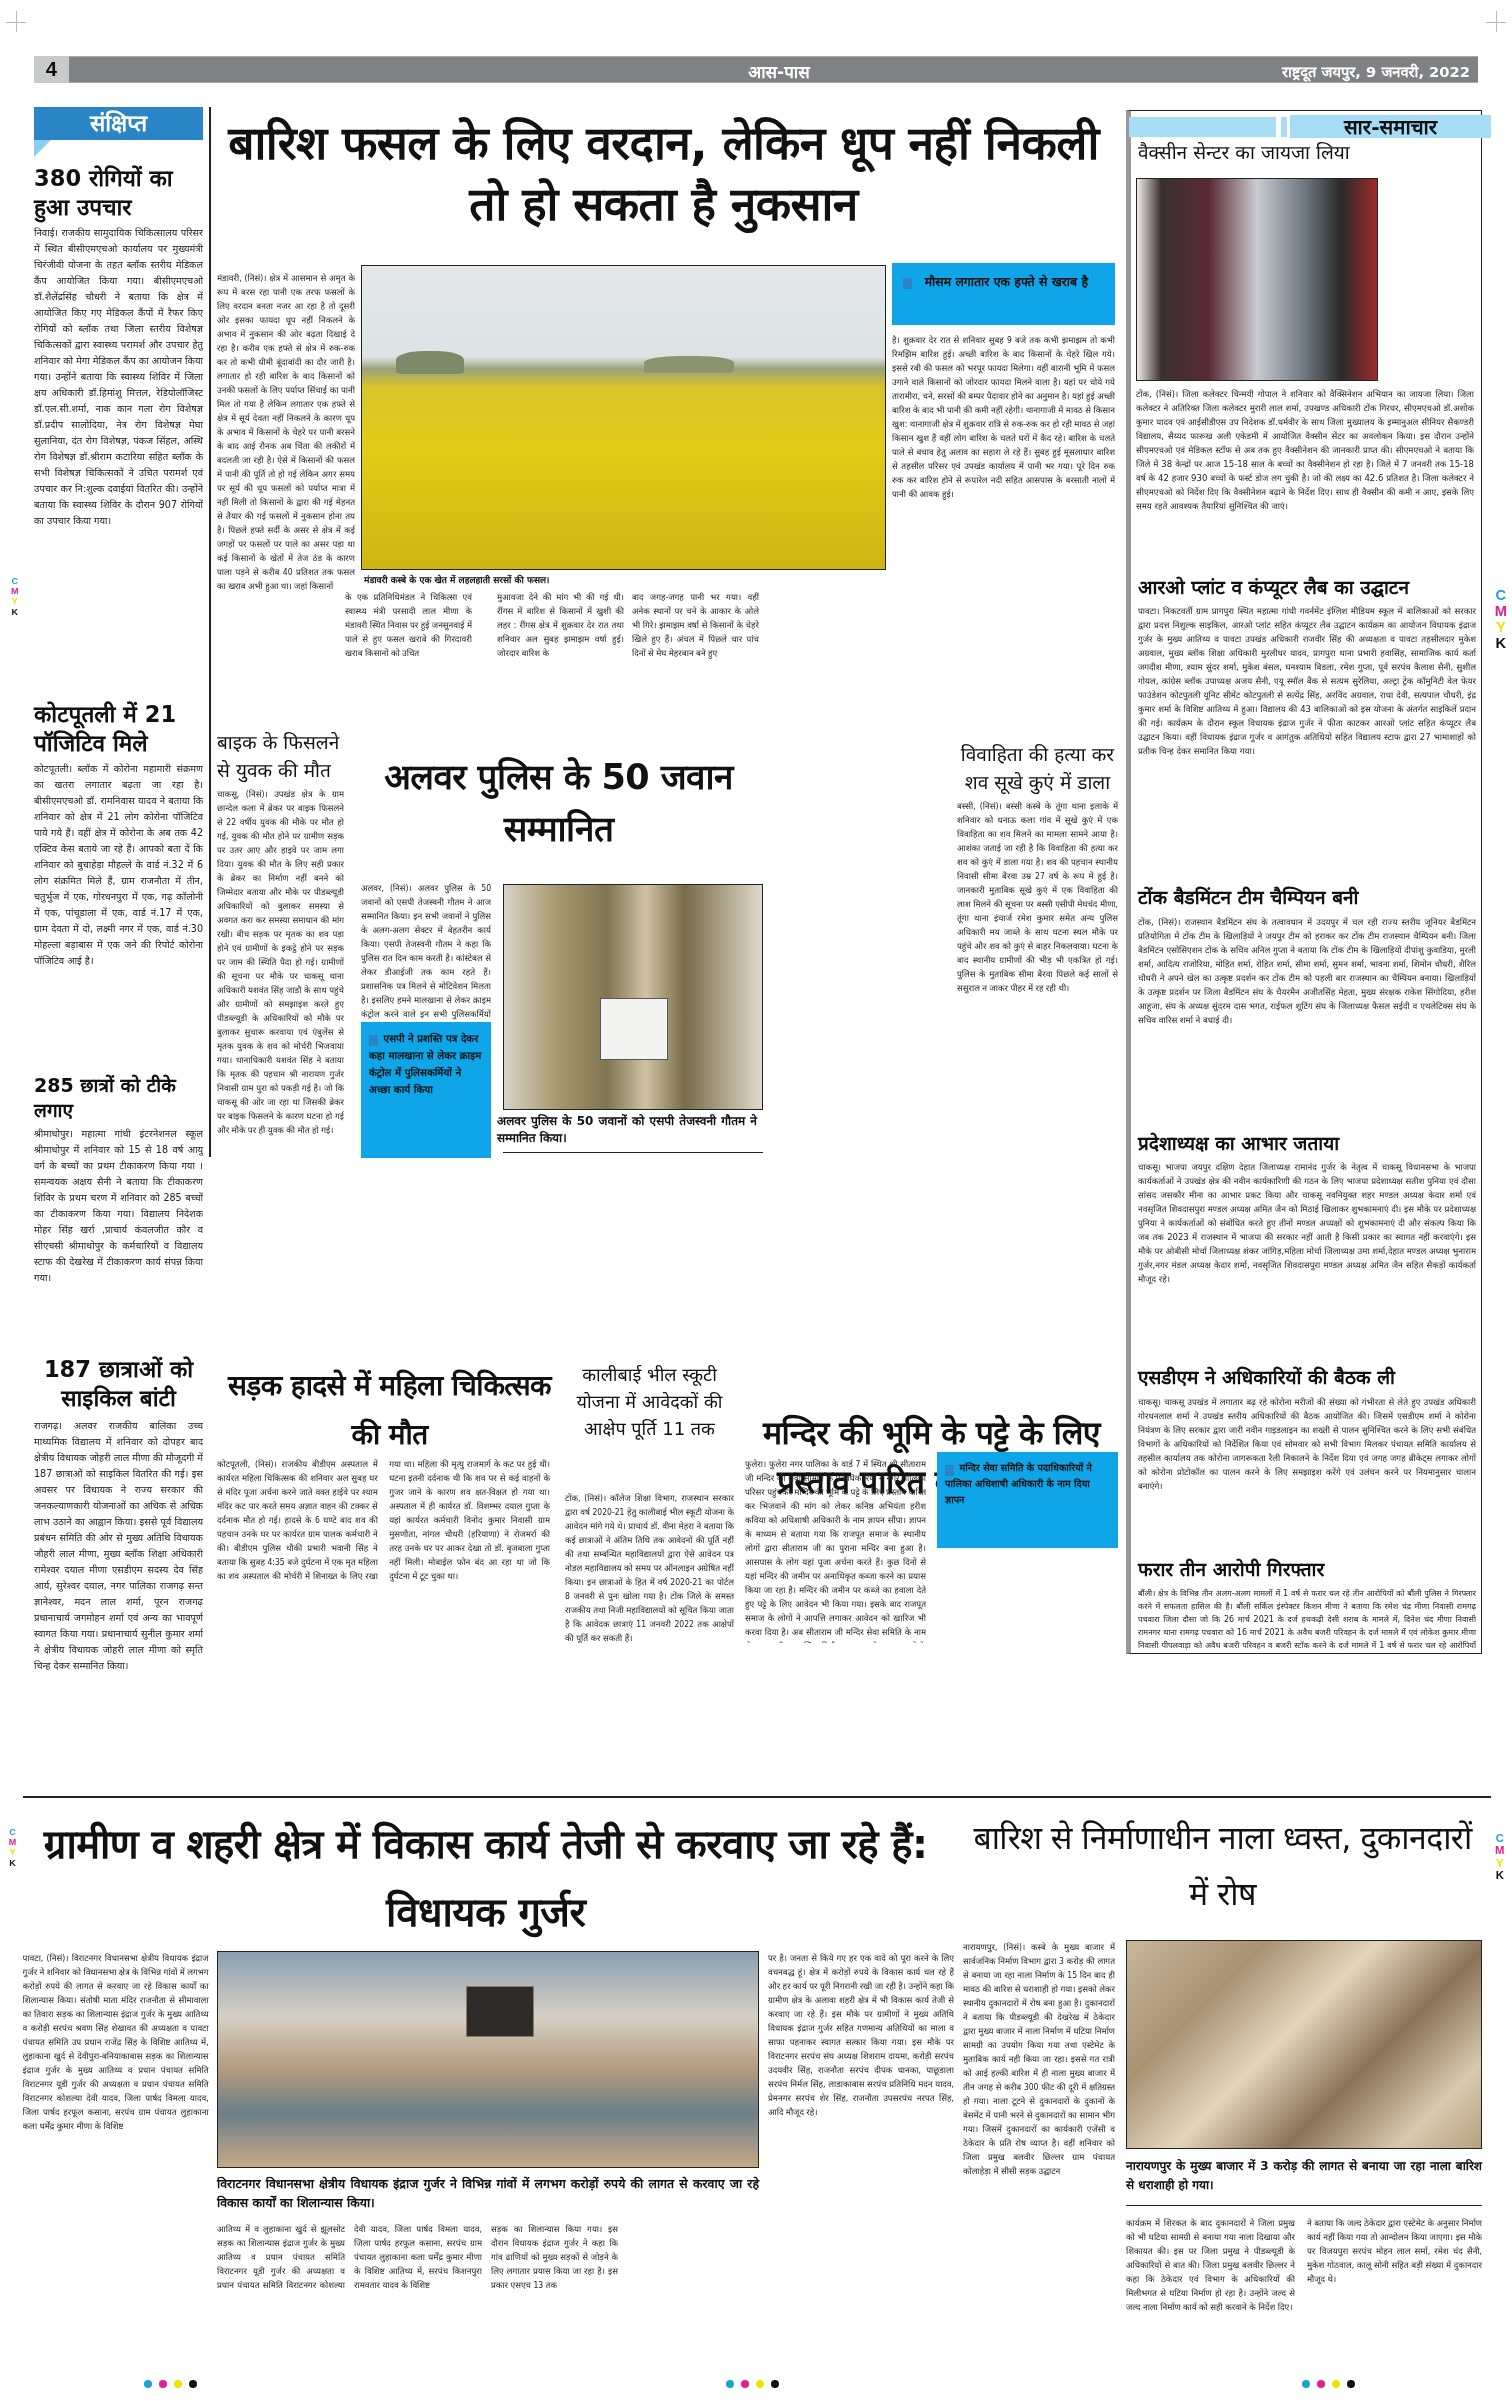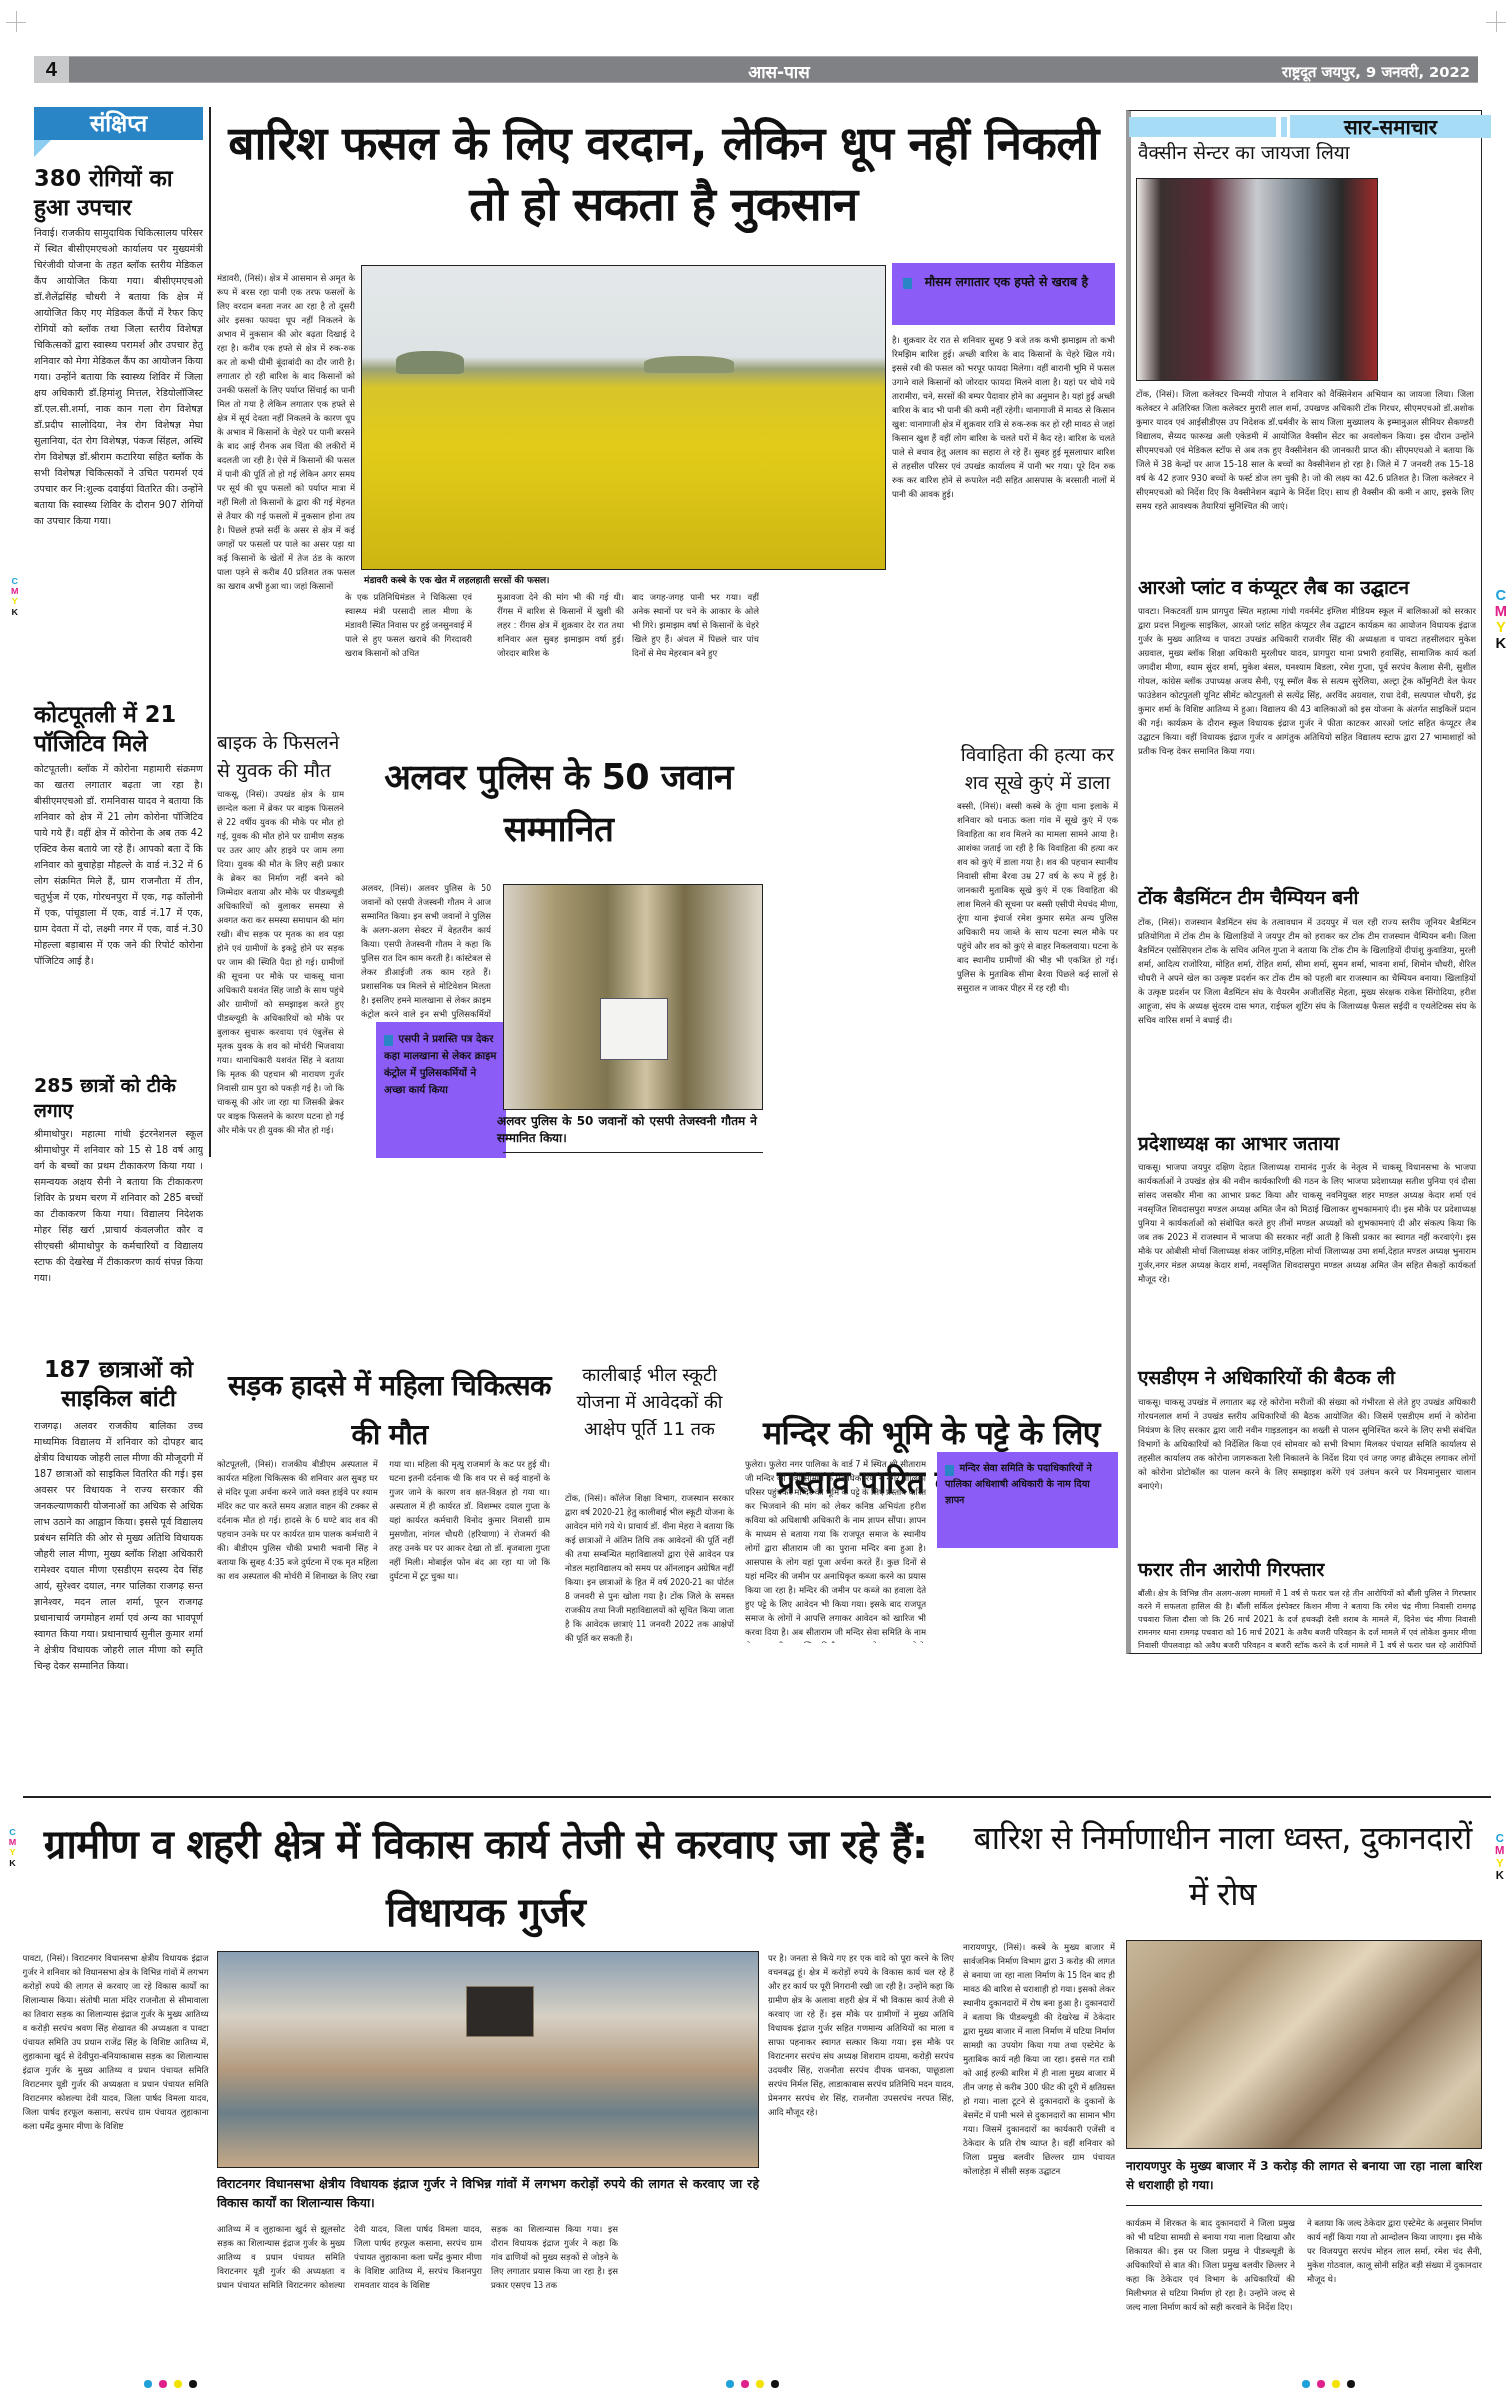--- a/index.html
+++ b/index.html
@@ -14,21 +14,21 @@
 .crop-h{width:20.3px;height:1.1px;background:#bbb}
 .sankshipt{left:34px;top:107px;width:169px;height:33px;background:#2a85c7;color:#fff;font:bold 22.6px "DejaVu Sans",sans-serif;text-align:center;line-height:33px}
 .sankshipt-tri{left:34px;top:140px;width:0;height:0;border-top:17px solid #8ecdf2;border-right:17px solid transparent}
 .vrule{background:#222;width:1.7px}
 .head-xl{font-weight:bold;font-family:"DejaVu Sans",sans-serif;line-height:1.22;text-align:center;letter-spacing:-0.6px}
 .head-l{font-weight:bold;font-family:"DejaVu Sans",sans-serif;line-height:1.2}
 .body{font-size:9.6px;line-height:16px;text-align:justify;color:#222;overflow:hidden;font-family:"DejaVu Sans",sans-serif}
 .body-c{font-size:8.5px;line-height:14px;text-align:justify;color:#222;overflow:hidden;font-family:"DejaVu Sans Condensed","DejaVu Sans",sans-serif}
 .photo{border:1.1px solid #222;overflow:hidden}
 .caption{font-size:12.4px;line-height:19px;text-align:justify;font-weight:bold;font-family:"DejaVu Sans",sans-serif;color:#111}
-.bluebox{background:#8b5cf6;padding:10.2px 11.3px}
+.bluebox{background:#0ea5e9;padding:10.2px 11.3px}
 .bluebox .sq{display:inline-block;width:9px;height:11.3px;background:#2a85c7;margin-right:12.4px;vertical-align:top;margin-top:4.5px}
 .bluebox .txt{font:bold 14.7px/21.5px "DejaVu Sans",sans-serif;color:#111}
 .rbox{left:1126px;top:110px;width:356px;height:1544px;border:1.1px solid #222;border-left:5.6px solid #999}
 .sar-bar{left:1129px;top:117px;width:147px;height:20.3px;background:#a6dcf5}
 .sar-bar2{left:1281px;top:117px;width:5.6px;height:20.3px;background:#a6dcf5}
 .sar-label{left:1290px;top:115px;width:201px;height:22.6px;background:#a6dcf5;font:bold 20.3px "DejaVu Sans",sans-serif;text-align:center;line-height:24px}
 .cmyk{font:bold 14.7px "Liberation Sans",sans-serif;line-height:16px;text-align:center;width:13.6px}
 .cmyk .c{color:#1ea0d8}.cmyk .m{color:#e0218a}.cmyk .y{color:#f2e200}.cmyk .k{color:#111}
 .dots{height:8px;width:8px;border-radius:50%;display:inline-block;margin:0 3.4px}
 .hr{height:1.1px;background:#222}
@@ -84,21 +84,21 @@
 </div>
 <div class="abs body-c" style="left:892px;top:333px;width:223px;height:361px">है। शुक्रवार देर रात से शनिवार सुबह 9 बजे तक कभी झमाझम तो कभी रिमझिम बारिश हुई। अच्छी बारिश के बाद किसानों के चेहरे खिल गये। इससे रबी की फसल को भरपूर फायदा मिलेगा। वहीं बारानी भूमि में फसल उगाने वाले किसानों को जोरदार फायदा मिलने वाला है। यहां पर चोये गये तारामीरा, चने, सरसों की बम्पर पैदावार होने का अनुमान है। यहां हुई अच्छी बारिश के बाद भी पानी की कमी नहीं रहेगी। थानागाजी में मावठ से किसान खुश: थानागाजी क्षेत्र में शुक्रवार रात्रि से रुक-रुक कर हो रही मावठ से जहां किसान खुश हैं वहीं लोग बारिश के चलते घरों में कैद रहे। बारिश के चलते पाले से बचाव हेतु अलाव का सहारा ले रहे हैं। सुबह हुई मूसलाधार बारिश से तहसील परिसर एवं उपखंड कार्यालय में पानी भर गया। पूरे दिन रुक रुक कर बारिश होने से रूपारेल नदी सहित आसपास के बरसाती नालों में पानी की आवक हुई।</div>
 
 <div class="abs" style="left:217px;top:728px;width:127px">
   <div class="head-l" style="font-size:19px;line-height:28px;font-weight:normal">बाइक के फिसलने से युवक की मौत</div>
   <div class="body-c" style="height:570px;margin-top:3.4px">चाकसू, (निसं)। उपखंड क्षेत्र के ग्राम छान्देल कला में ब्रेकर पर बाइक फिसलने से 22 वर्षीय युवक की मौके पर मौत हो गई, युवक की मौत होने पर ग्रामीण सड़क पर उतर आए और हाइवे पर जाम लगा दिया। युवक की मौत के लिए सही प्रकार के ब्रेकर का निर्माण नहीं बनने को जिम्मेदार बताया और मौके पर पीडब्ल्यूडी अधिकारियों को बुलाकर समस्या से अवगत करा कर समस्या समाधान की मांग रखी। बीच सड़क पर मृतक का शव पड़ा होने एवं ग्रामीणों के इकट्ठे होने पर सड़क पर जाम की स्थिति पैदा हो गई। ग्रामीणों की सूचना पर मौके पर चाकसू थाना अधिकारी यशवंत सिंह जाडौ के साथ पहुंचे और ग्रामीणों को समझाइश करते हुए पीडब्ल्यूडी के अधिकारियों को मौके पर बुलाकर सुचारू करवाया एवं एंबुलेंस से मृतक युवक के शव को मोर्चरी भिजवाया गया। थानाधिकारी यशवंत सिंह ने बताया कि मृतक की पहचान श्री नारायण गुर्जर निवासी ग्राम पुरा को पकड़ी गई है। जो कि चाकसू की ओर जा रहा था जिसकी ब्रेकर पर बाइक फिसलने के कारण घटना हो गई और मौके पर ही युवक की मौत हो गई।</div>
 </div>
 
 <div class="abs head-xl" style="left:361px;top:751px;width:395px;font-size:35px;line-height:52px">अलवर पुलिस के 50 जवान सम्मानित</div>
 <div class="abs body-c" style="left:361px;top:881px;width:130px;height:141px">अलवर, (निसं)। अलवर पुलिस के 50 जवानों को एसपी तेजस्वनी गौतम ने आज सम्मानित किया। इन सभी जवानों ने पुलिस के अलग-अलग सेक्टर में बेहतरीन कार्य किया। एसपी तेजस्वनी गौतम ने कहा कि पुलिस रात दिन काम करती है। कांस्टेबल से लेकर डीआईजी तक काम रहते हैं। प्रशासनिक पत्र मिलने से मोटिवेशन मिलता है। इसलिए हमने मालखाना से लेकर क्राइम कंट्रोल करने वाले इन सभी पुलिसकर्मियों को सम्मानित किया है।</div>
-<div class="abs bluebox" style="left:376px;top:1022px;width:130px;height:136px;padding:8px">
+<div class="abs bluebox" style="left:361px;top:1022px;width:130px;height:136px;padding:8px">
   <span class="sq" style="margin-right:5.6px"></span><span class="txt" style="font-size:10.2px;line-height:17px">एसपी ने प्रशस्ति पत्र देकर कहा मालखाना से लेकर क्राइम कंट्रोल में पुलिसकर्मियों ने अच्छा कार्य किया</span>
 </div>
 <div class="abs photo" style="left:503px;top:884px;width:260px;height:226px;background:linear-gradient(90deg,#d8d2c8 0%,#a89a70 20%,#7f7550 40%,#cfc3a3 55%,#776c47 70%,#e0d9cc 100%)">
   <div style="position:absolute;left:96px;top:113px;width:68px;height:62px;background:#f3f3f1;border:1.7px solid #556"></div>
 </div>
 <div class="abs caption" style="left:497px;top:1113px;width:260px;font-size:12px;line-height:17px">अलवर पुलिस के 50 जवानों को एसपी तेजस्वनी गौतम ने सम्मानित किया।</div>
 <div class="abs hr" style="left:503px;top:1152px;width:260px"></div>
 
 <div class="abs" style="left:957px;top:740px;width:161px">
   <div class="head-l" style="font-size:19px;line-height:28px;text-align:center;font-weight:normal">विवाहिता की हत्या कर शव सूखे कुएं में डाला</div>

